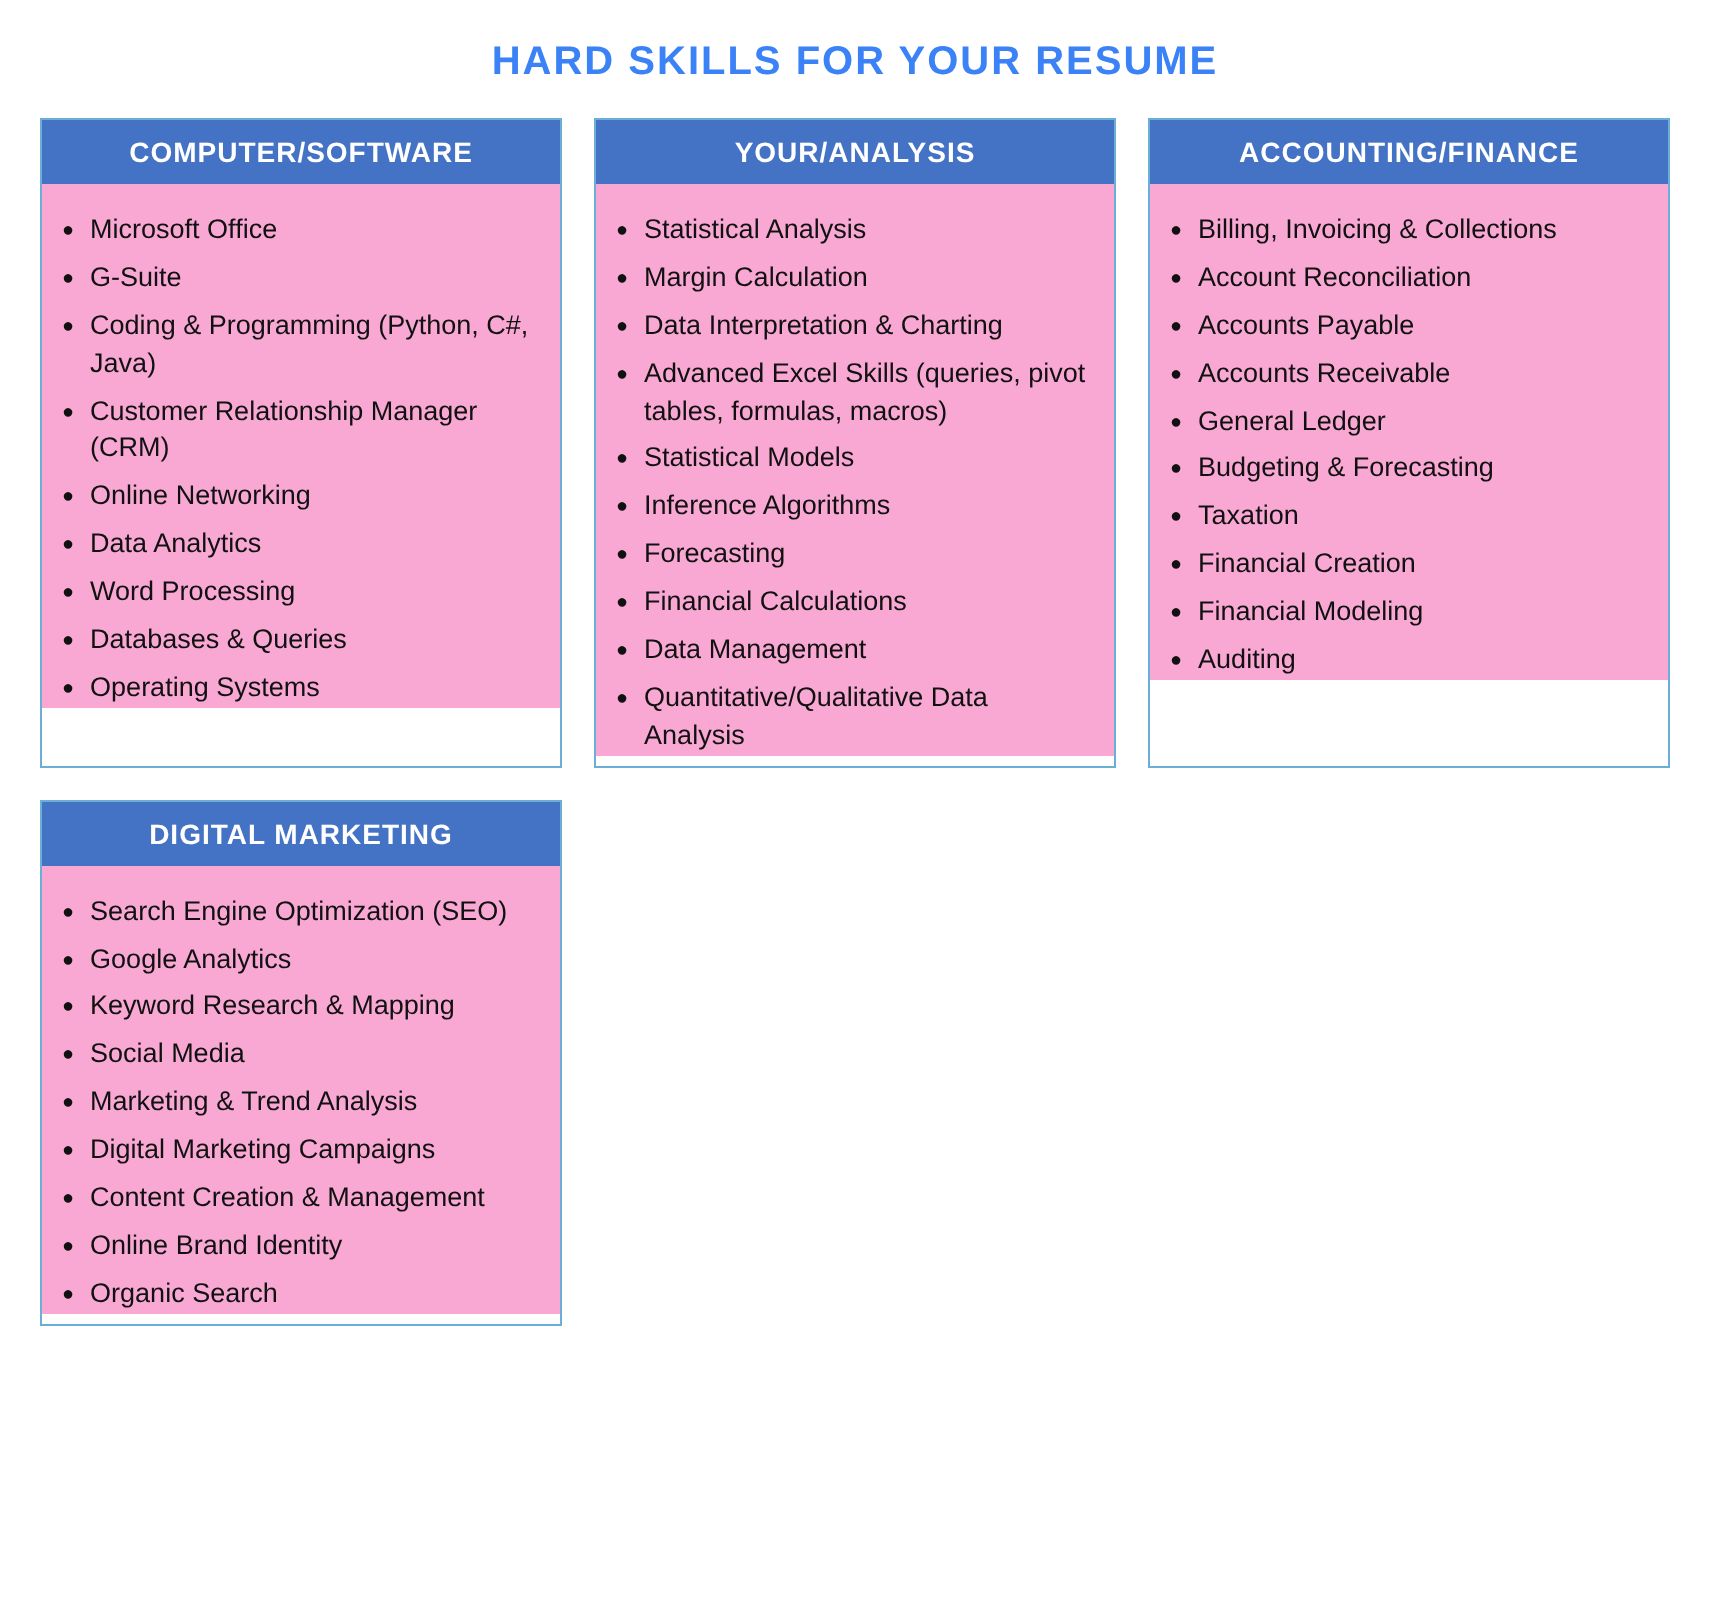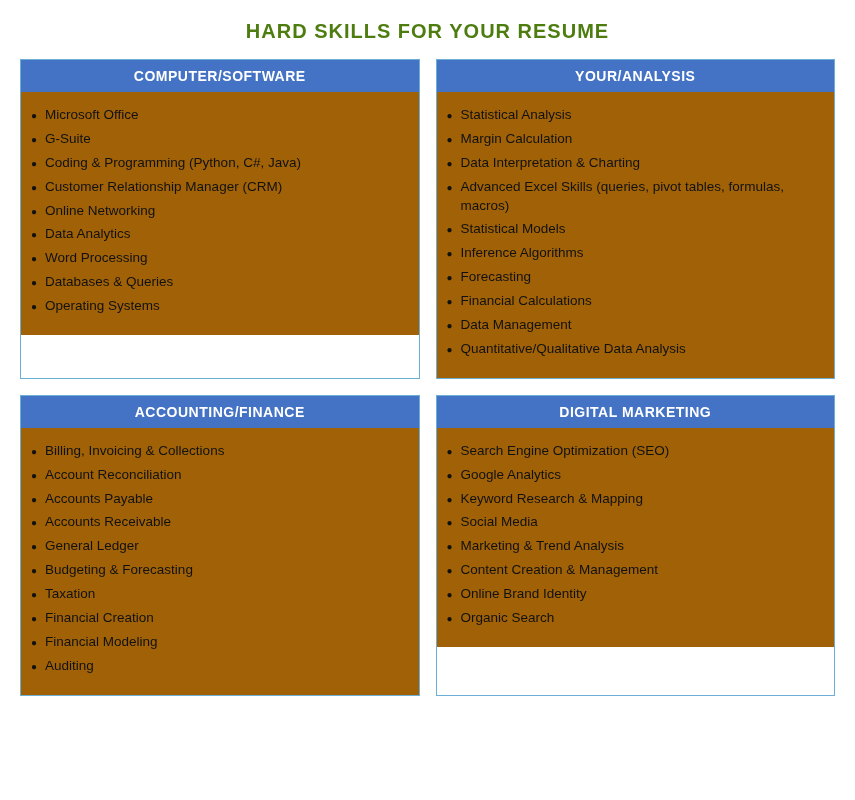--- a/index.html
+++ b/index.html
@@ -22,47 +22,47 @@
     .page-container {
       width: 815px;
     }
 
     .main-title {
       text-align: center;
       font-size: 20px;
       font-weight: bold;
       letter-spacing: 1px;
       margin-bottom: 16px;
-      color: #4d7c0f;
+      color: #3b82f6;
     }
 
     .grid {
       display: grid;
-      grid-template-columns: 1fr 1fr;
+      grid-template-columns: 1fr 1fr 1fr;
       gap: 16px;
     }
 
     .section {
       border: 1.5px solid #6baed6;
       background: #fff;
     }
 
     .section-header {
       background: #4472c4;
       color: #fff;
       text-align: center;
       font-weight: bold;
       font-size: 14px;
       letter-spacing: 0.5px;
       padding: 8px 10px;
     }
 
     .section-body {
-      background: #a16207;
-      padding: 14px 14px 14px 10px;
+      background: #f9a8d4;
+      padding: 14px 14px 0 10px;
     }
 
     .skill-list {
       list-style: none;
       padding: 0;
       margin: 0;
     }
 
     .skill-list li {
       display: flex;
@@ -209,20 +209,23 @@
             <li>
               <span>Keyword Research &amp; Mapping</span>
             </li>
             <li>
               <span>Social Media</span>
             </li>
             <li>
               <span>Marketing &amp; Trend Analysis</span>
             </li>
             <li>
+              <span>Digital Marketing Campaigns</span>
+            </li>
+            <li>
               <span>Content Creation &amp; Management</span>
             </li>
             <li>
               <span>Online Brand Identity</span>
             </li>
             <li>
               <span>Organic Search</span>
             </li>
           </ul>
         </div>

